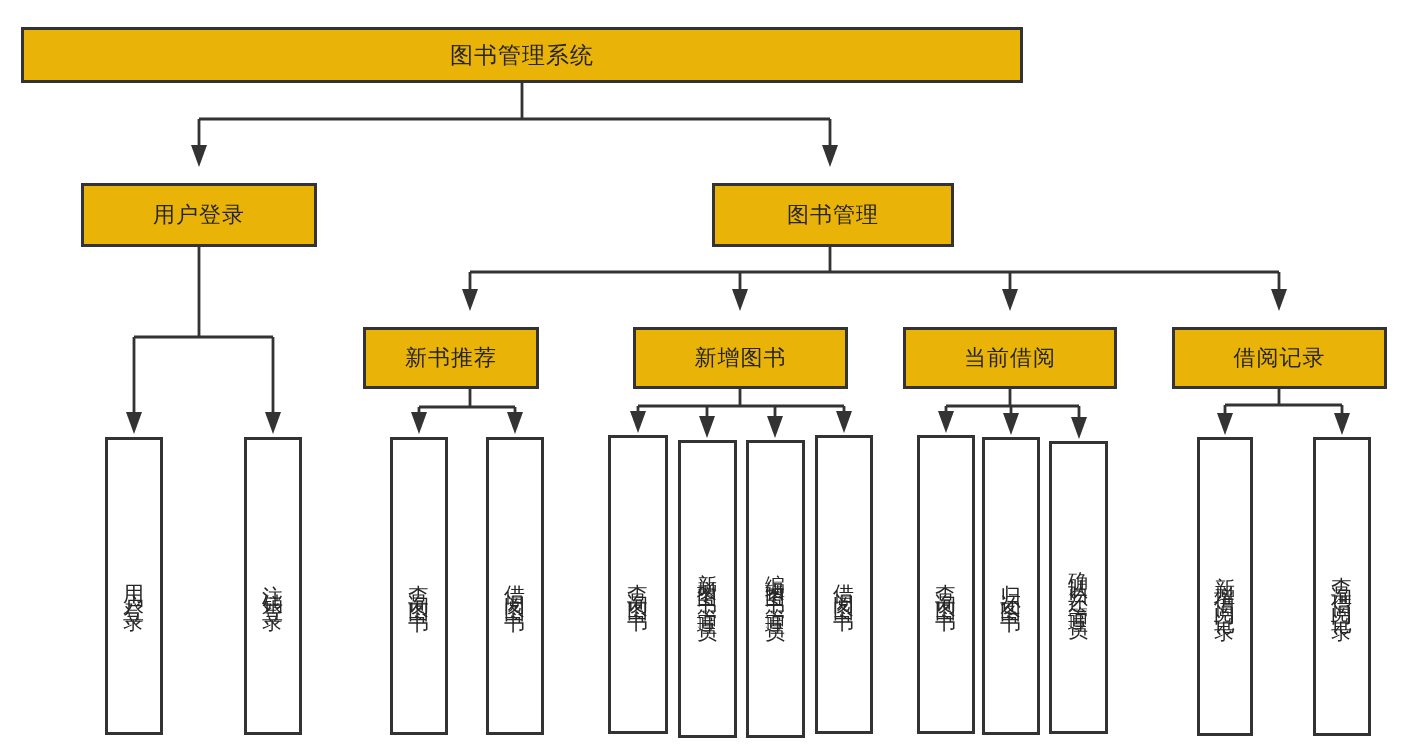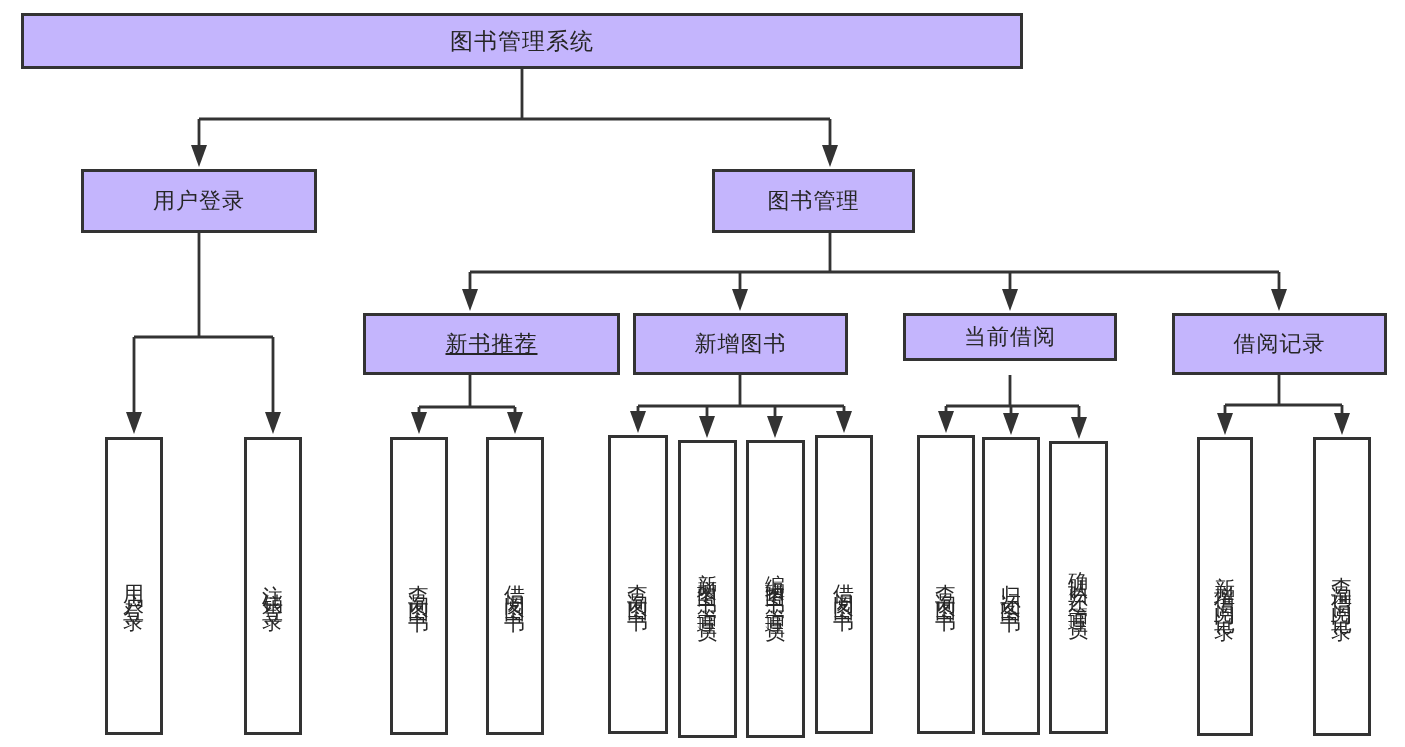--- a/index.html
+++ b/index.html
@@ -2,23 +2,23 @@
 <html><head>
 <meta charset="utf-8">
 <style>
   html,body{margin:0;padding:0;background:#ffffff;}
   #canvas{
     position:relative;width:1405px;height:747px;background:#ffffff;
     font-family:"Liberation Sans","DejaVu Sans",sans-serif;overflow:hidden;
   }
   #wires{position:absolute;left:0;top:0;width:1405px;height:747px;}
   .hbox{
-    position:absolute;box-sizing:border-box;border:3px solid #333333;background:#c4b5fd;
+    position:absolute;box-sizing:border-box;border:3px solid #333333;background:#eab308;
     display:flex;align-items:center;justify-content:center;
-    font-size:22px;color:#262626;letter-spacing:1px;white-space:nowrap;
+    font-size:22px;color:#262626;letter-spacing:1px;white-space:nowrap;margin-top:14px;
   }
   .rootbox{font-size:23px;}
   .vbox{
     position:absolute;box-sizing:border-box;border:3px solid #333333;background:#ffffff;
     display:flex;align-items:center;justify-content:center;
     writing-mode:vertical-rl;text-orientation:mixed;
     font-size:21px;color:#262626;letter-spacing:9px;line-height:1;white-space:nowrap;
   }
   .watermark{
     position:absolute;right:8px;bottom:1px;font-size:22px;color:#b3b4b8;
@@ -77,31 +77,31 @@
     </g>
   </svg>
 
   <div class="hbox rootbox" style="left:21px;top:13px;width:1002px;height:56px;">
     <span>图书管理系统</span>
   </div>
 
   <div class="hbox" style="left:81px;top:169px;width:236px;height:64px;">
     <span>用户登录</span>
   </div>
-  <div class="hbox" style="left:712px;top:169px;width:203px;height:64px;">
+  <div class="hbox" style="left:712px;top:169px;width:242px;height:64px;">
     <span>图书管理</span>
   </div>
 
-  <div class="hbox" style="left:363px;top:313px;width:257px;height:62px;text-decoration:underline;">
+  <div class="hbox" style="left:363px;top:313px;width:176px;height:62px;">
     <span>新书推荐</span>
   </div>
   <div class="hbox" style="left:633px;top:313px;width:215px;height:62px;">
     <span>新增图书</span>
   </div>
-  <div class="hbox" style="left:903px;top:313px;width:214px;height:48px;">
+  <div class="hbox" style="left:903px;top:313px;width:214px;height:62px;">
     <span>当前借阅</span>
   </div>
   <div class="hbox" style="left:1172px;top:313px;width:215px;height:62px;">
     <span>借阅记录</span>
   </div>
 
   <div class="vbox" style="left:105px;top:437px;width:58px;height:298px;">
     <span>用户登录</span>
   </div>
   <div class="vbox" style="left:244px;top:437px;width:58px;height:298px;">

